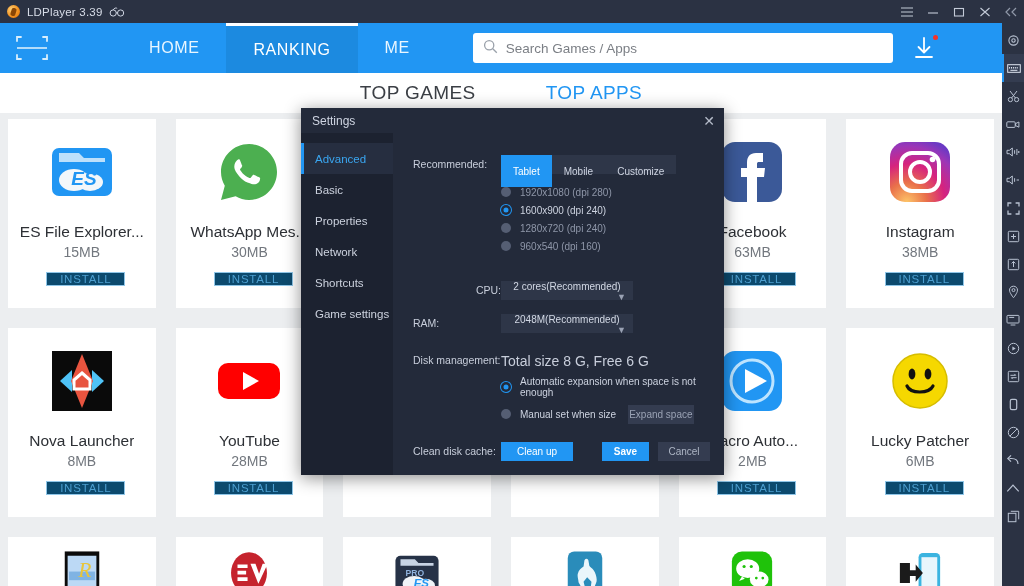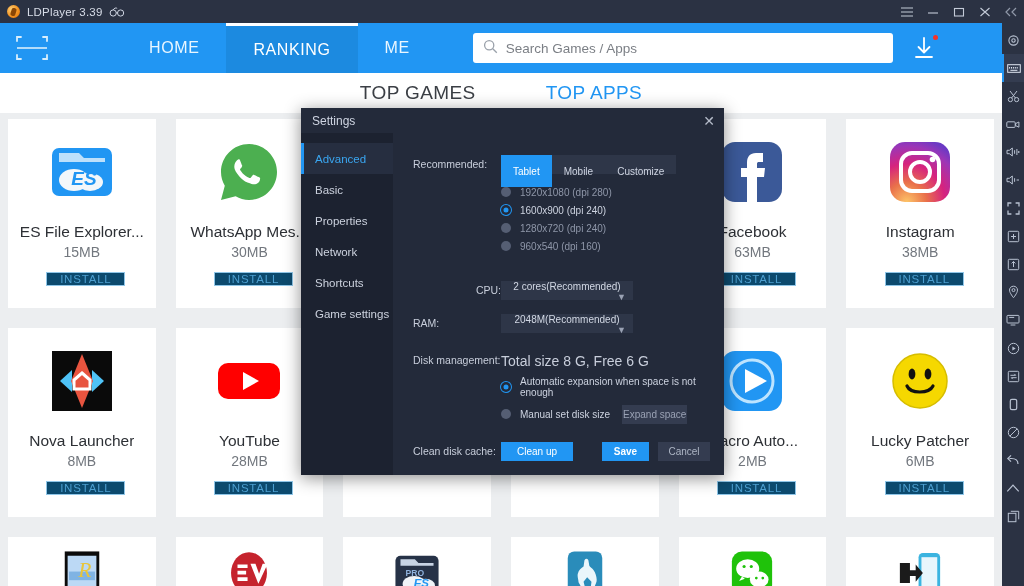--- a/index.html
+++ b/index.html
@@ -634,21 +634,21 @@
       <div class="row" style="margin-top:18px;">
         <div class="lbl">Disk management:</div>
         <div>
           <div class="disk-head">Total size 8 G,  Free 6 G</div>
           <div class="radio-line">
             <span class="rdo on"></span>
             <span class="rtxt on">Automatic expansion when space is not enough</span>
           </div>
           <div class="radio-line">
             <span class="rdo"></span>
-            <span class="rtxt on">Manual set disk size</span>
+            <span class="rtxt on">Manual set when size</span>
             <span class="btn-grey">Expand space</span>
           </div>
         </div>
       </div>
 
       <div class="row" style="margin-top:18px;">
         <div class="lbl">Clean disk cache:</div>
         <span class="btn-blue">Clean up</span>
       </div>
 

